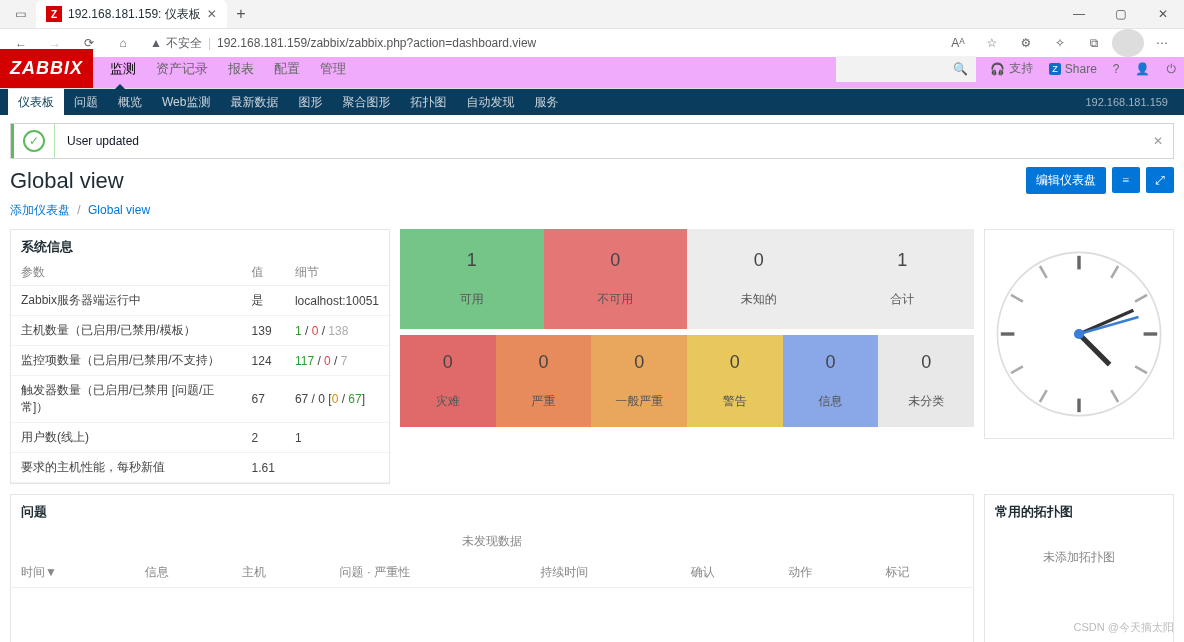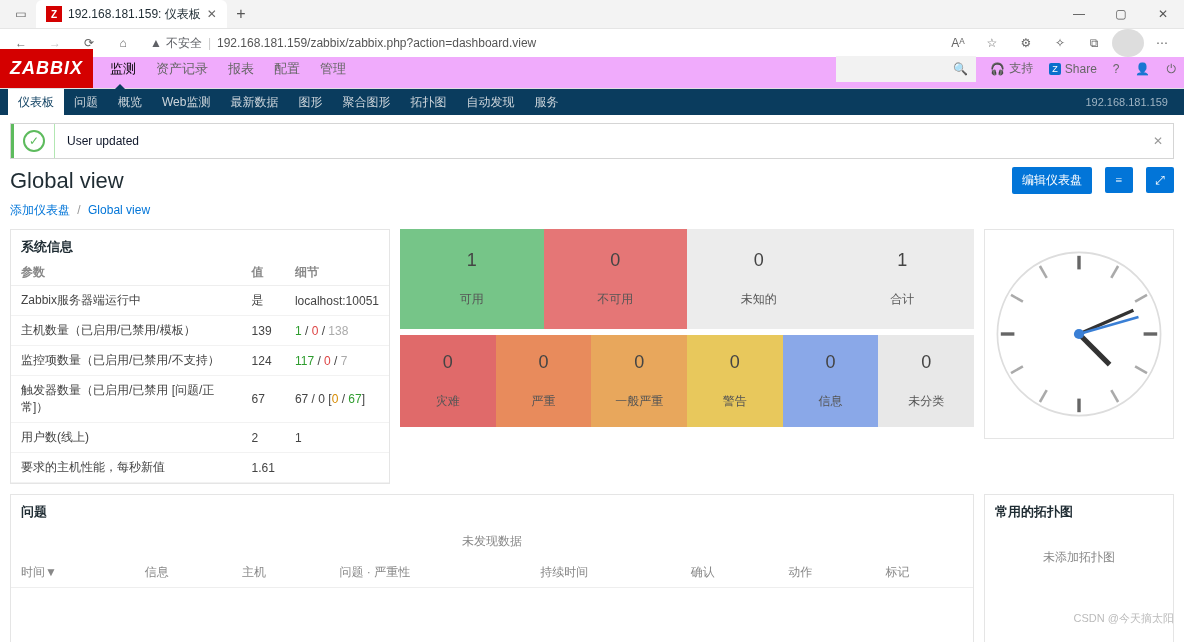--- a/index.html
+++ b/index.html
@@ -41,33 +41,33 @@
 
 .content { padding: 8px 10px; }
 .alert-bar { display: flex; align-items: center; background: #fff; border: 1px solid #d5d5d5; margin-bottom: 8px; }
 .alert-icon-wrap { width: 44px; height: 34px; display: flex; align-items: center; justify-content: center; border-right: 1px solid #b2e7b2; border-left: 3px solid #5dbb5d; }
 .alert-circle { width: 22px; height: 22px; border: 2px solid #5dbb5d; border-radius: 50%; display: flex; align-items: center; justify-content: center; color: #5dbb5d; font-size: 12px; }
 .alert-text { padding: 0 12px; color: #0f172a; flex: 1; }
 .alert-close { width: 30px; text-align: center; color: #999; cursor: pointer; }
 
 .page-title-row { display: flex; align-items: center; margin: 4px 0 8px; }
 .page-title { font-size: 22px; font-weight: normal; color: #1f2c33; }
-.title-actions { margin-left: auto; display: flex; gap: 13px; font-family: Liberation Serif, serif; }
+.title-actions { margin-left: auto; display: flex; gap: 6px; font-family: Liberation Serif, serif; }
 .btn-blue { background: #0275d8; color: #fff; padding: 5px 10px; font-size: 12px; border-radius: 2px; cursor: pointer; }
 .btn-icon { background: #0275d8; color: #fff; width: 28px; height: 26px; display: flex; align-items: center; justify-content: center; border-radius: 2px; cursor: pointer; }
 
 .breadcrumb { font-size: 12px; margin-bottom: 10px; }
 .breadcrumb a { color: #0275d8; text-decoration: none; }
 .breadcrumb .sep { color: #999; margin: 0 4px; }
 
 .dash-grid { display: grid; grid-template-columns: 380px 1fr 190px; grid-gap: 10px; }
 .widget { background: #fff; border: 1px solid #e5e5e5; }
 .widget-header { font-size: 13px; font-weight: bold; padding: 8px 10px 4px; }
 .sysinfo table { width: 100%; border-collapse: collapse; font-size: 12px; }
-.sysinfo th { text-align: left; font-weight: bold; color: #888; padding: 4px 10px; border-bottom: 1px solid #eee; }
+.sysinfo th { text-align: left; font-weight: normal; color: #888; padding: 4px 10px; border-bottom: 1px solid #eee; }
 .sysinfo td { padding: 6px 10px; border-bottom: 1px solid #f2f2f2; color: #444; }
 .green { color: #2e9c2e; }
 .red { color: #d44; }
 .grey { color: #aaa; }
 .blue { color: #0275d8; }
 .orange { color: #d78b00; }
 
 .tile-col { display: flex; flex-direction: column; gap: 6px; }
 .tile-row { display: flex; }
 .tile { flex: 1; height: 100px; display: flex; flex-direction: column; align-items: center; justify-content: center; color: #333; }
@@ -88,21 +88,21 @@
 .clock-svg { width: 170px; height: 170px; }
 
 .problems { grid-column: 1 / 3; border: 1px solid #e5e5e5; }
 .problems table { width: 100%; border-collapse: collapse; font-size: 12px; }
 .problems th { text-align: left; font-weight: normal; color: #888; padding: 6px 10px; border-bottom: 1px solid #eee; }
 .problems .nodata { text-align: center; color: #888; padding: 8px; }
 
 .maps-widget { border: 1px solid #e5e5e5; min-height: 160px; }
 .maps-empty { text-align: center; color: #888; padding: 24px 0; font-size: 12px; }
 
-.csdn { position: fixed; bottom: 16px; right: 10px; color: #bbb; font-size: 11px; }
+.csdn { position: fixed; bottom: 7px; right: 10px; color: #bbb; font-size: 11px; }
 </style>
 </head>
 <body>
 
 <div class="browser-chrome">
   <div class="tab-strip">
     <div class="tab-btn">▭</div>
     <div class="tab">
       <span class="favicon">Z</span>
       <span>192.168.181.159: 仪表板</span>

